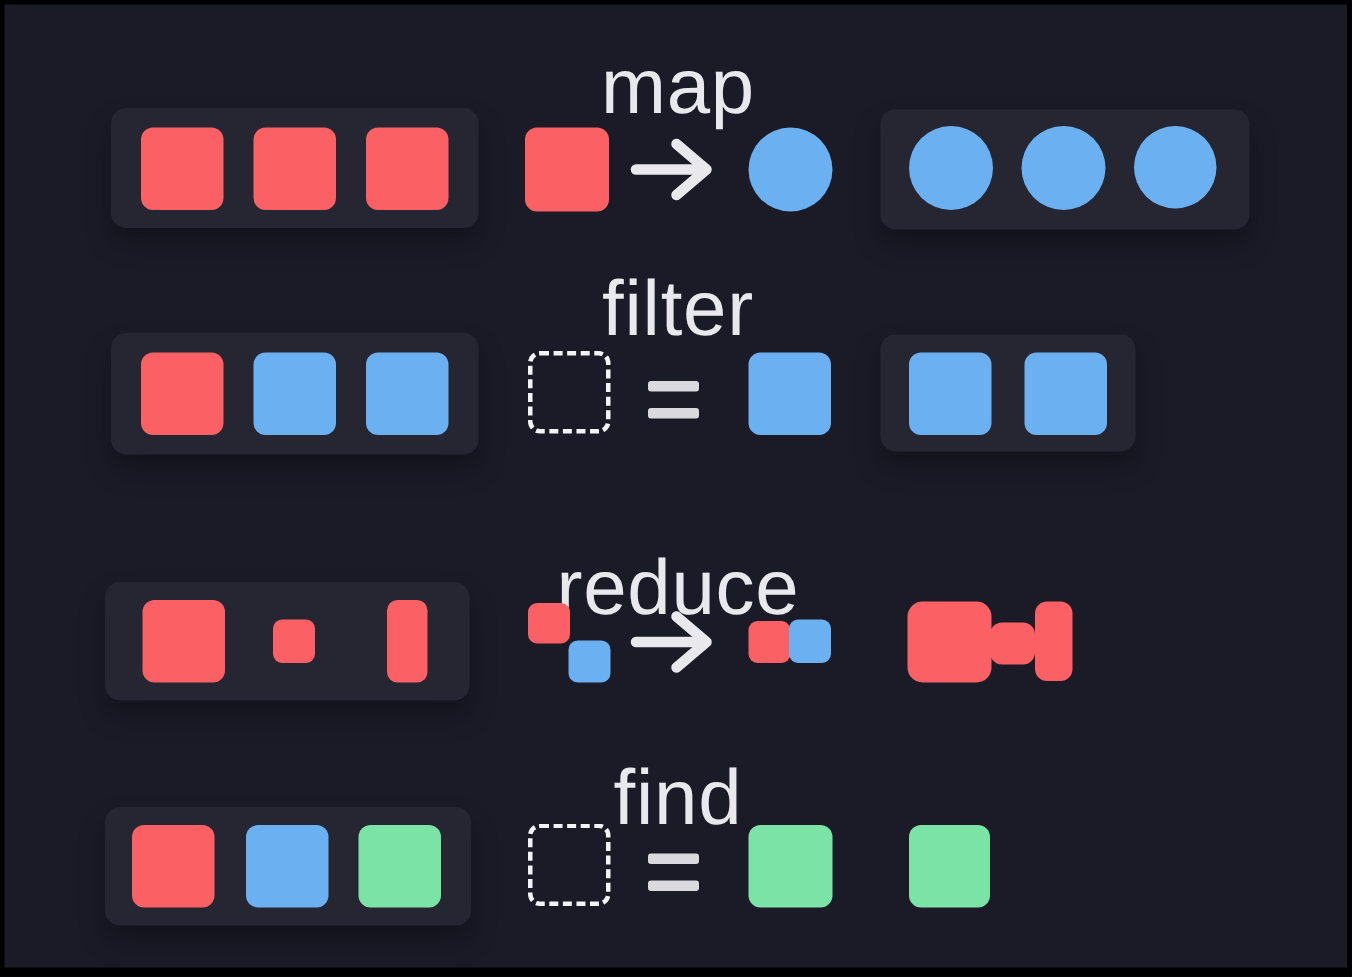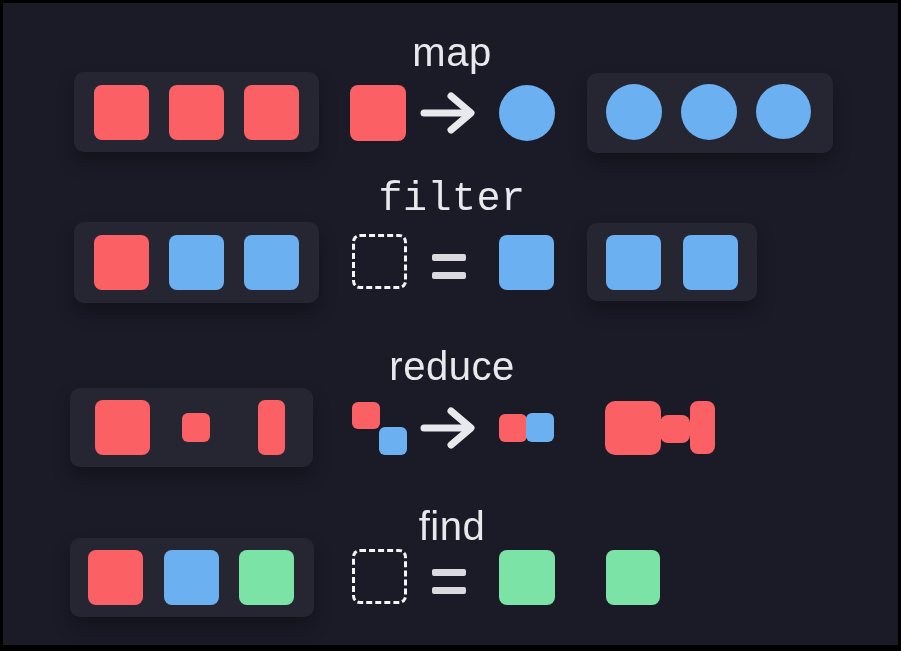--- a/index.html
+++ b/index.html
@@ -13,21 +13,21 @@
   .stage{
     position:absolute;
     left:3px;top:3px;right:3px;bottom:6px;
     background:var(--bg,#1b1b28);
   }
   .title{
     position:absolute;
     left:352px;width:200px;
     text-align:center;
     color:var(--text,#e9e9ed);
-    font-size:40px;
+    font-size:52px;
     line-height:1.1;
     letter-spacing:0.5px;
   }
   .panel{
     position:absolute;
     background:var(--panel,#262633);
     border-radius:10px;
     box-shadow:0 10px 18px rgba(0,0,0,0.30);
   }
   .shape{position:absolute;}
@@ -76,39 +76,39 @@
     </div>
     <div class="shape circle" style="left:499px;top:85px;width:56px;height:56px;"></div>
 
     <div class="panel" style="left:587px;top:73px;width:246px;height:80px;"></div>
     <div class="shape circle" style="left:606px;top:84px;width:56px;height:56px;"></div>
     <div class="shape circle" style="left:681px;top:84px;width:56px;height:56px;"></div>
     <div class="shape circle" style="left:756px;top:84px;width:55px;height:55px;"></div>
   </section>
 
   <section>
-    <div class="title" style="top:178px;font-family:Liberation Mono, monospace;">filter</div>
+    <div class="title" style="top:178px;">filter</div>
 
     <div class="panel" style="left:74px;top:222px;width:245px;height:81px;"></div>
     <div class="shape sq red" style="left:94px;top:235px;width:55px;height:55px;"></div>
     <div class="shape sq blue" style="left:169px;top:235px;width:55px;height:55px;"></div>
     <div class="shape sq blue" style="left:244px;top:235px;width:55px;height:55px;"></div>
 
     <div class="dashed" style="left:352px;top:234px;width:55px;height:55px;"></div>
     <div class="eqbar" style="left:432px;top:254px;"></div>
     <div class="eqbar" style="left:432px;top:272px;"></div>
     <div class="shape sq blue" style="left:499px;top:235px;width:55px;height:55px;"></div>
 
     <div class="panel" style="left:587px;top:223px;width:170px;height:78px;"></div>
     <div class="shape sq blue" style="left:606px;top:235px;width:55px;height:55px;"></div>
     <div class="shape sq blue" style="left:683px;top:235px;width:55px;height:55px;"></div>
   </section>
 
   <section>
-    <div class="title" style="top:344px;">reduce</div>
+    <div class="title" style="top:364px;">reduce</div>
 
     <div class="panel" style="left:70px;top:388px;width:243px;height:79px;"></div>
     <div class="shape sq red" style="left:95px;top:400px;width:55px;height:55px;"></div>
     <div class="shape sq-sm red" style="left:182px;top:413px;width:28px;height:29px;"></div>
     <div class="shape sq red" style="left:258px;top:400px;width:27px;height:55px;border-radius:7px;"></div>
 
     <div class="shape sq-sm red" style="left:352px;top:402px;width:28px;height:27px;"></div>
     <div class="shape sq-sm blue" style="left:379px;top:427px;width:28px;height:28px;"></div>
     <div class="arrow" style="left:420px;top:406px;">
       <svg width="62" height="44" viewBox="0 0 62 44">

